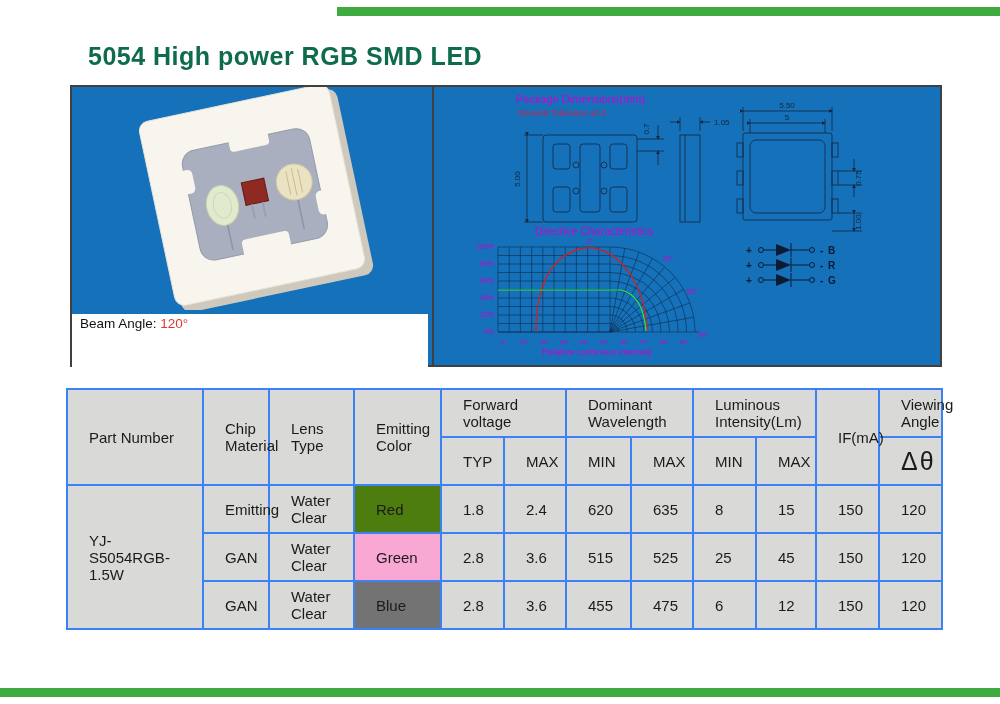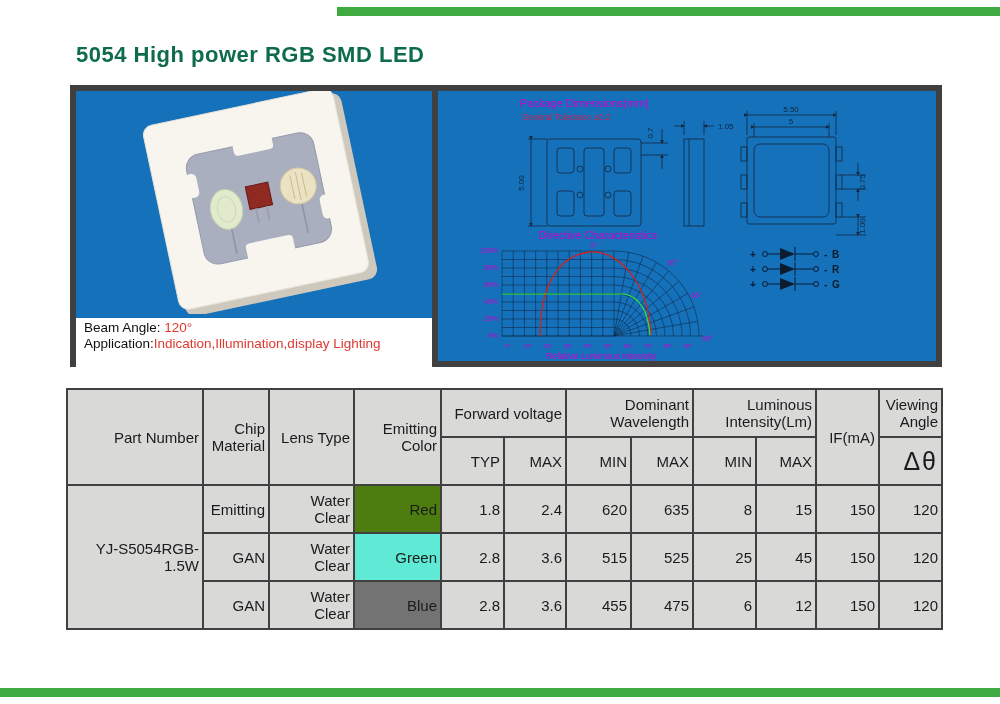--- a/index.html
+++ b/index.html
@@ -1,21 +1,21 @@
 <!DOCTYPE html>
 <html><head>
 <meta charset="utf-8">
 <style>
   html,body{margin:0;padding:0;background:#fff;}
   .page{position:relative;width:1000px;height:704px;background:#ffffff;overflow:hidden;
         font-family:"Liberation Sans",sans-serif;}
   .accent{position:absolute;}
-  .title{position:absolute;left:76px;top:42px;font-size:22px;font-weight:bold;
+  .title{position:absolute;left:88px;top:42px;font-size:25px;font-weight:bold;
          color:#0e6b4c;letter-spacing:.5px;white-space:nowrap;}
-  .panel{position:absolute;border:6px solid #404040;background:#1471ba;box-sizing:border-box;}
+  .panel{position:absolute;border:2px solid #404040;background:#1471ba;box-sizing:border-box;}
   .panel-left{left:70px;top:85px;width:388px;height:282px;}
   .panel-right{left:432px;top:85px;width:510px;height:282px;}
   .caption{width:356px;height:55px;background:#ffffff;box-sizing:border-box;
            padding:2px 0 0 8px;font-size:13.5px;line-height:16px;color:#111;}
   .red{color:#de3831;}
   
   .mag-title{fill:#cf00cf;font-size:11px;}
   .mag-sub{fill:#cf00cf;font-size:9px;}
   .tol{fill:#cc2255;font-size:8.5px;}
   .draw line,.draw rect,.draw path,.draw circle{stroke:#14263e;stroke-width:.8;fill:none;}
@@ -26,22 +26,22 @@
   [data-name="directivity-labels"] text.pct{font-size:7px;}
   .ang{fill:#cf00cf;font-size:7px;}
   .curve-red{stroke:#d42020;stroke-width:1.3;fill:none;}
   .curve-green{stroke:#35e835;stroke-width:1.2;fill:none;}
   .ckt line{stroke:#0c1c30;stroke-width:1;}
   .ckt circle{stroke:#0c1c30;stroke-width:1;fill:none;}
   .ckt text{fill:#0c1c30;font-size:10px;font-weight:bold;}
   
   table.spec{position:absolute;left:66px;top:388px;width:875px;border-collapse:collapse;
              table-layout:fixed;}
-  .spec td{border:2px solid #404040;background:#d9d9d8;text-align:right;vertical-align:middle;
-           font-size:15px;color:#1b1b1b;padding:0 3px;}
+  .spec td{border:2px solid #3b82f6;background:#d9d9d8;text-align:left;vertical-align:middle;
+           font-size:15px;color:#1b1b1b;padding:0 21px;}
   .spec tr{height:48px;}
   .spec td.delta{font-size:25px;letter-spacing:2px;}
 </style>
 </head>
 <body>
 
 <div class="page" data-name="datasheet-page">
 
   <div class="accent" data-name="top-accent-bar" style="left: 337px; top: 7px; width: 663px; height: 9px; background: rgb(63, 170, 63);"></div>
   <div class="accent" data-name="bottom-accent-bar" style="left: 0px; top: 688px; width: 1000px; height: 9px; background: rgb(63, 170, 63);"></div>
@@ -67,21 +67,20 @@
         <line x1="178" y1="117" x2="178" y2="132" stroke="#9aa0ae" stroke-width="2"></line>
         <line x1="189" y1="117" x2="189" y2="132" stroke="#9aa0ae" stroke-width="2"></line>
         <circle cx="224" cy="104" r="18" fill="#eae2c2" stroke="#d2c89e" data-name="blue-die"></circle>
         <line x1="218" y1="92" x2="218" y2="116" stroke="#c8bc92"></line>
         <line x1="224" y1="90" x2="224" y2="118" stroke="#c8bc92"></line>
         <line x1="230" y1="92" x2="230" y2="116" stroke="#c8bc92"></line>
       </g>
     </svg>
     <div class="caption" data-name="photo-caption">
       <div data-name="beam-angle-line"><span data-name="beam-angle-label">Beam Angle: </span><span class="red" data-name="beam-angle-value">120°</span></div>
-      <div data-name="application-line"><span data-name="application-label">Application:</span><span class="red" data-name="application-value">Indication,Illumination,display Lighting</span></div>
     </div>
   </div>
 
   <div class="panel panel-right" data-name="package-dimensions-panel">
     <svg width="506" height="278" viewBox="0 0 506 278" data-name="package-dimensions-drawing">
       <defs>
         <marker id="arr" viewBox="0 0 6 6" markerWidth="5" markerHeight="5" refX="5" refY="3" orient="auto">
           <path d="M0,0L6,3L0,6Z" fill="#14263e"></path>
         </marker>
       </defs>
@@ -299,21 +298,21 @@
       <td data-name="cell-wl-min">620</td>
       <td data-name="cell-wl-max">635</td>
       <td data-name="cell-lm-min">8</td>
       <td data-name="cell-lm-max">15</td>
       <td data-name="cell-if">150</td>
       <td data-name="cell-angle">120</td>
     </tr>
     <tr data-name="table-row-green">
       <td data-name="cell-chip-material">GAN</td>
       <td data-name="cell-lens-type">Water Clear</td>
-      <td data-name="cell-emitting-color-green" style="background: #5eead4;">Green</td>
+      <td data-name="cell-emitting-color-green" style="background: #f9a8d4;">Green</td>
       <td data-name="cell-vf-typ">2.8</td>
       <td data-name="cell-vf-max">3.6</td>
       <td data-name="cell-wl-min">515</td>
       <td data-name="cell-wl-max">525</td>
       <td data-name="cell-lm-min">25</td>
       <td data-name="cell-lm-max">45</td>
       <td data-name="cell-if">150</td>
       <td data-name="cell-angle">120</td>
     </tr>
     <tr data-name="table-row-blue">

